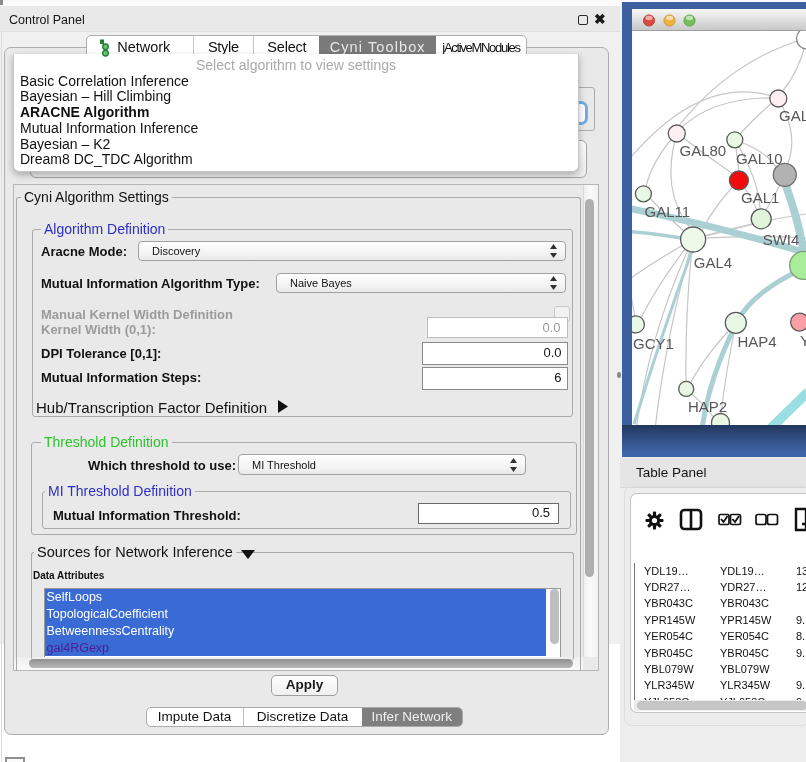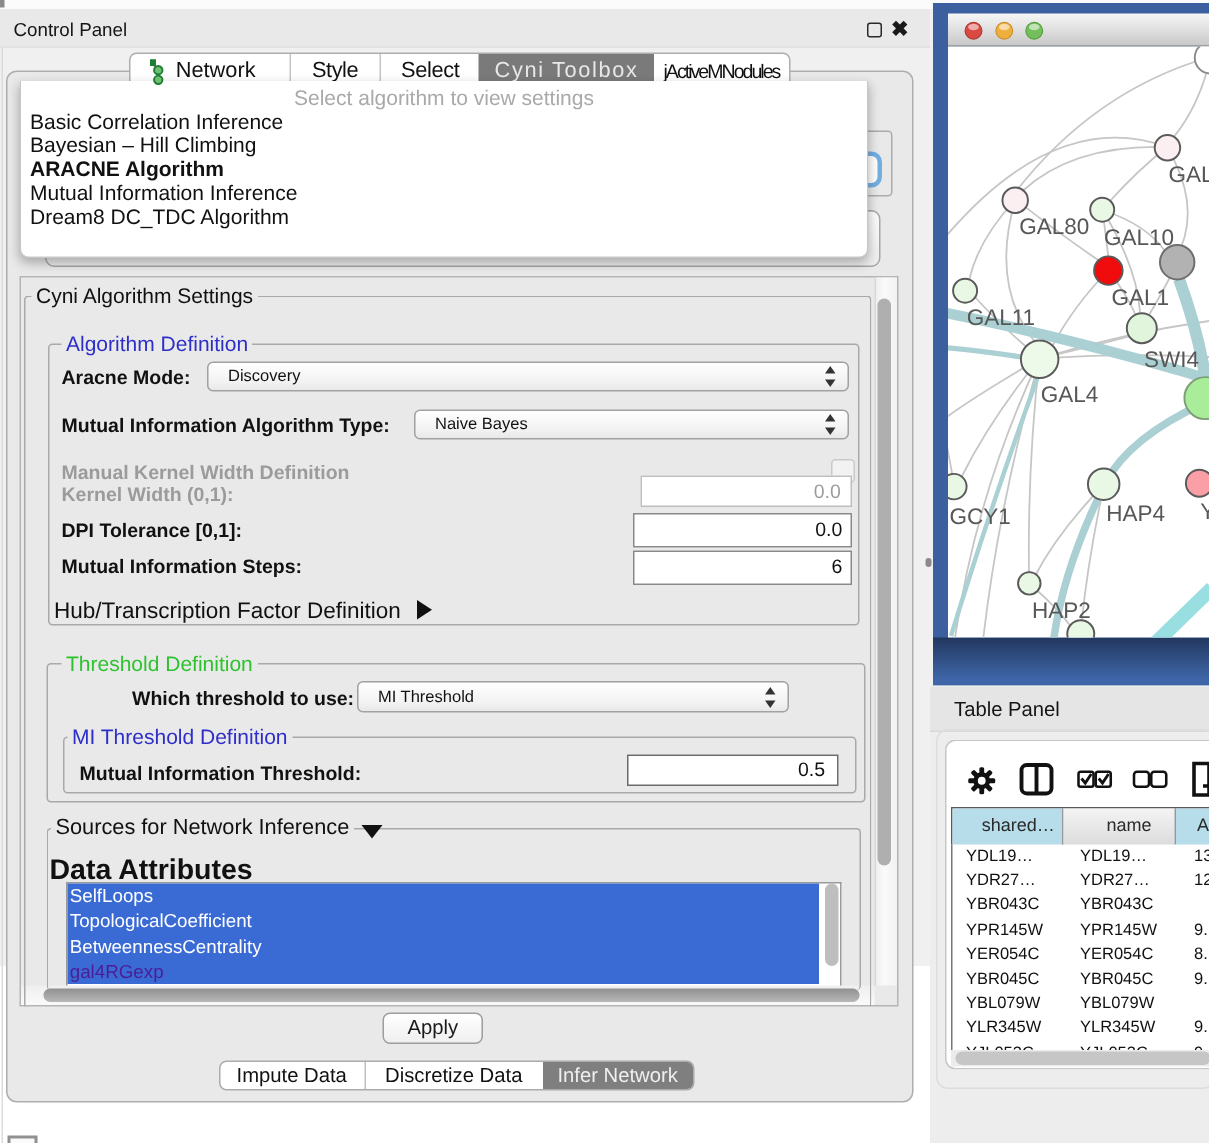--- a/index.html
+++ b/index.html
@@ -59,20 +59,21 @@
 <div class="abs" style="left:500px;top:101px;width:88px;height:24px;border:3px solid #74AEE0;border-radius:7px;background:#fff"></div>
 <div class="abs" style="left:30px;top:140px;width:557px;height:38px;border:1px solid #A6A6A6;border-radius:6px;background:linear-gradient(#FDFDFD,#ECECEC)"></div>
 
 <div class="abs" style="left:13px;top:54px;width:566px;height:118px;background:#FFF;border:1px solid #C6C6C6;border-top:none;border-radius:0 0 6px 6px;box-shadow:0 3px 7px rgba(0,0,0,0.28)">
   <div style="text-align:center;color:#A9A9A9;height:19.5px;line-height:22px;font-size:14px">Select algorithm to view settings</div>
   <div style="padding-left:6px;line-height:15.8px;font-size:14px">
     <div>Basic Correlation Inference</div>
     <div>Bayesian – Hill Climbing</div>
     <div class="bold">ARACNE Algorithm</div>
     <div>Mutual Information Inference</div>
+    <div>Bayesian – K2</div>
     <div>Dream8 DC_TDC Algorithm</div>
   </div>
 </div>
 
 <div class="abs" style="left:13px;top:184px;width:586px;height:487px;border:1px solid #B5B5B5;background:#E9E9E9"></div>
 
 <div class="abs" style="left:583px;top:185px;width:15px;height:472px;background:linear-gradient(90deg,#EFEFEF,#FAFAFA 40%,#F2F2F2);border-left:1px solid #D8D8D8"></div>
 <div class="abs" style="left:584.5px;top:199px;width:9px;height:378px;background:#AFAFAF;border-radius:5px"></div>
 
 <div class="abs" style="left:14px;top:657px;width:569px;height:13px;background:linear-gradient(#EFEFEF,#FAFAFA)"></div>
@@ -136,31 +137,31 @@
 
 <div class="bl" style="left:53px;top:508px">Mutual Information Threshold:</div>
 <div class="fld" style="left:418px;top:503px;width:141px;height:21px;border:1.5px solid #6B6B6B;color:#111;line-height:18px;padding-right:8px">0.5</div>
 
 <div class="grp" style="left:31px;top:552px;width:543px;height:108px;border-bottom:none"></div>
 <div class="gl" style="left:34px;top:545px;color:#111;font-size:14.5px">Sources for Network Inference</div>
 <svg class="abs" style="left:240px;top:548px" width="16" height="13" viewBox="0 0 16 13">
       <path d="M1 2 L15 2 L8 11 Z" fill="#111"></path>
     </svg>
 
-<div class="lbl bold" style="left:33px;top:570px;font-size:19px">Data Attributes</div>
+<div class="lbl bold" style="left:33px;top:570px;font-size:10px">Data Attributes</div>
 
 <div class="abs" style="left:44px;top:588px;width:517px;height:69px;border:1px solid #9A9A9A;border-bottom:none;background:#fff"></div>
 <div class="abs" style="left:45px;top:588.7px;width:501px;height:67px;background:#3A6BD5"></div>
 <div class="lbl" style="left:46.5px;top:590px;color:#fff;font-size:12.5px">SelfLoops</div>
 <div class="lbl" style="left:46.5px;top:607px;color:#fff;font-size:12.5px">TopologicalCoefficient</div>
 <div class="lbl" style="left:46.5px;top:624px;color:#fff;font-size:12.5px">BetweennessCentrality</div>
 <div class="lbl" style="left:46.5px;top:641px;color:#4c1d95;font-size:12.5px">gal4RGexp</div>
 <div class="abs" style="left:549.5px;top:589px;width:9px;height:55px;background:#BEBEBE;border-radius:5px"></div>
 
-<div class="abs" style="left:255px;top:675px;width:67px;height:21px;background:linear-gradient(#FFFFFF,#EFEFEF);border:1.5px solid #9E9E9E;border-radius:5px;text-align:center;line-height:18px;font-weight:normal;font-size:13.5px;color:#1A1A1A">Apply</div>
+<div class="abs" style="left:271px;top:675px;width:67px;height:21px;background:linear-gradient(#FFFFFF,#EFEFEF);border:1.5px solid #9E9E9E;border-radius:5px;text-align:center;line-height:18px;font-weight:bold;font-size:13.5px;color:#1A1A1A">Apply</div>
 
 <div class="abs" style="left:145.5px;top:706.5px;width:317.5px;height:20px;background:#FFF;border:1px solid #ABABAB;border-radius:5px;display:flex;overflow:hidden;font-weight:normal;font-size:13.5px">
   <div style="width:97px;display:flex;align-items:center;justify-content:center;border-right:1px solid #BFBFBF">Impute Data</div>
   <div style="width:118px;display:flex;align-items:center;justify-content:center">Discretize Data</div>
   <div style="flex:1;display:flex;align-items:center;justify-content:center;background:#7F7F7F;color:#EFEFEF">Infer Network</div>
 </div>
 
 <div class="abs" style="left:5px;top:757px;width:20px;height:10px;background:#FAFAFA;border:2px solid #909090"></div>
 
 <div class="abs" style="left:617px;top:372px;width:4px;height:6px;background:#8A8A8A;border-radius:2px"></div>
@@ -277,25 +278,20 @@
     <rect x="100.5" y="10.5" width="10" height="10" rx="1.5"></rect>
     <path d="M91 15 L93.5 18 L97.5 12" stroke-width="1.9"></path>
     <path d="M102.5 15 L105 18 L109 12" stroke-width="1.9"></path>
     <rect x="126" y="10.5" width="10" height="10" rx="2"></rect>
     <rect x="137.5" y="10.5" width="10" height="10" rx="2"></rect>
   </g>
 
   <path d="M166 5 L176 5 L176 26 L166 26 Z M172 20 L176 20" fill="none" stroke="#111" stroke-width="2.4"></path>
 </svg>
 
-<div class="abs" style="left:633.5px;top:537.5px;width:172.5px;height:25px;border-top:1.5px solid #5A5A5A;border-left:1.5px solid #5A5A5A;display:flex;font-size:12px;color:#2A2A2A">
-  <div style="width:74.5px;background:#B7DCEA;border-right:1px solid #989898;line-height:23px;padding-left:20px">shared…</div>
-  <div style="width:75.5px;background:linear-gradient(#F4F4F4,#DCDCDC);border-right:1px solid #989898;line-height:23px;padding-left:29px">name</div>
-  <div style="flex:1;background:#B7DCEA;line-height:23px;padding-left:14px">A</div>
-</div>
 <div class="abs" style="left:633.5px;top:562.5px;width:172.5px;height:137px;border-left:1.5px solid #777;overflow:hidden;font-size:11px;color:#111">
   <div class="row" style="top:0">
         <span>YDL19…</span>
         <span>YDL19…</span>
         <i>13.</i>
       </div>
   <div class="row" style="top:16.4px">
         <span>YDR27…</span>
         <span>YDR27…</span>
         <i>12.</i>

